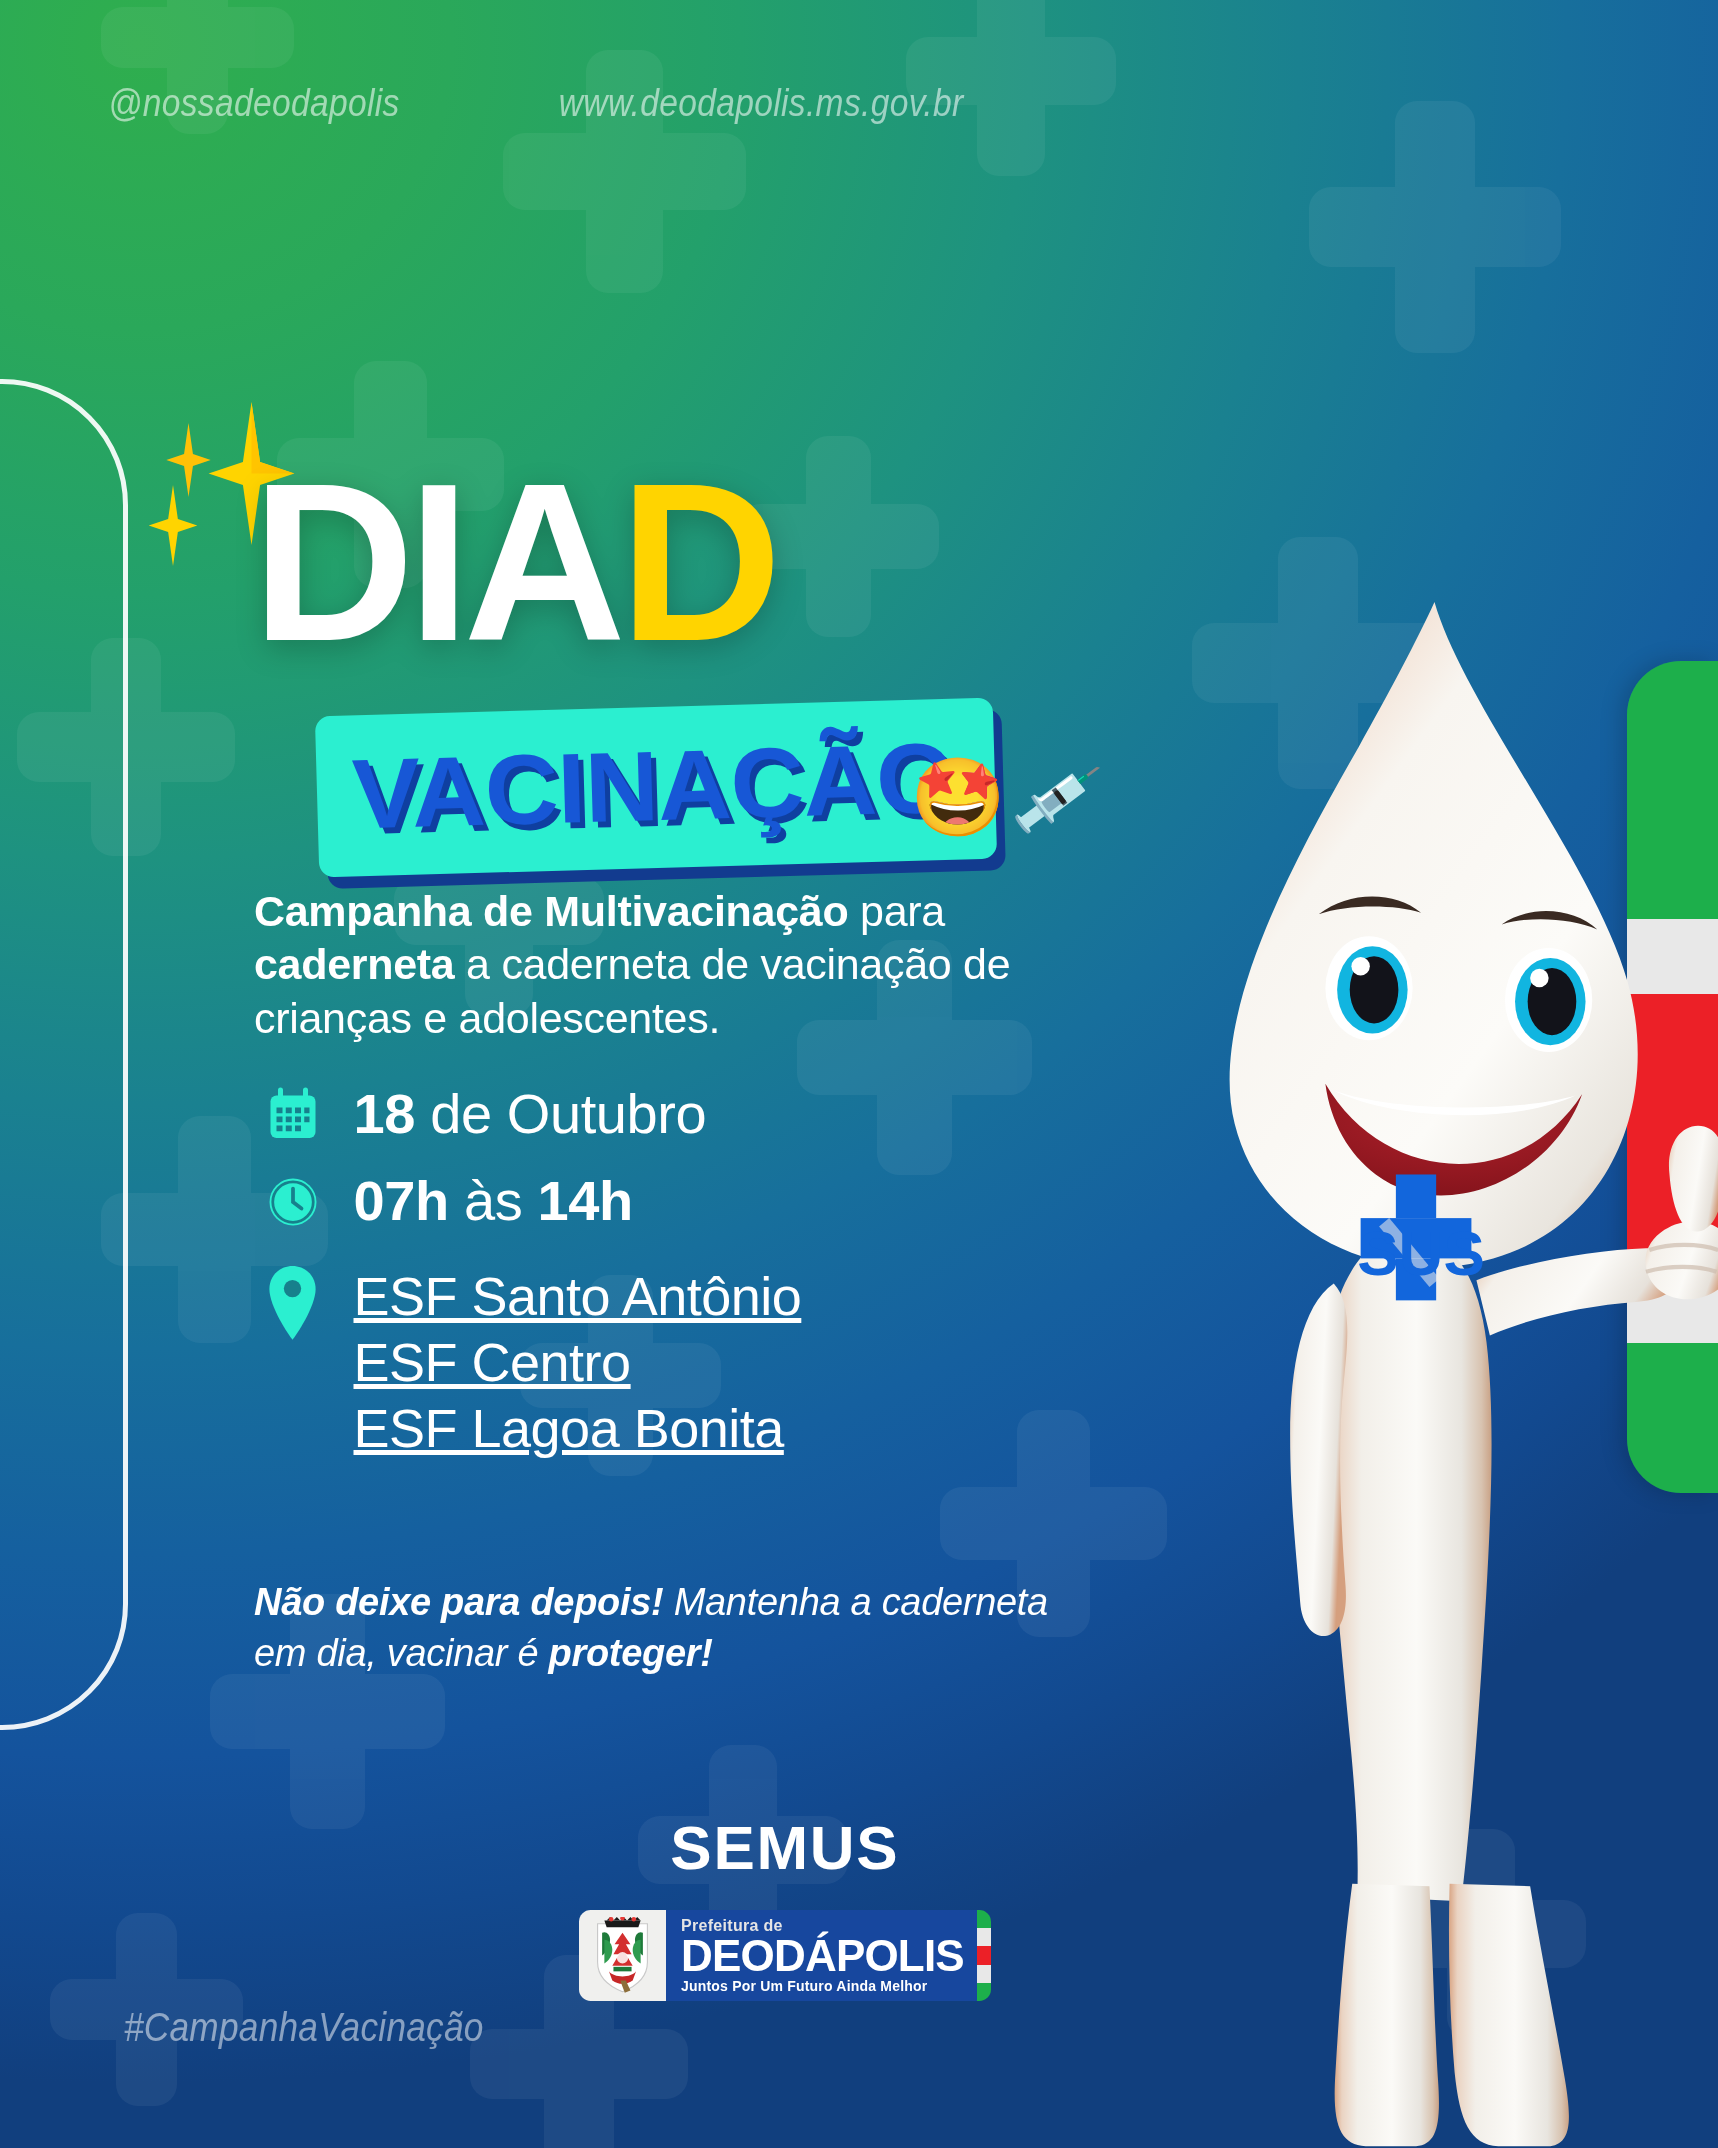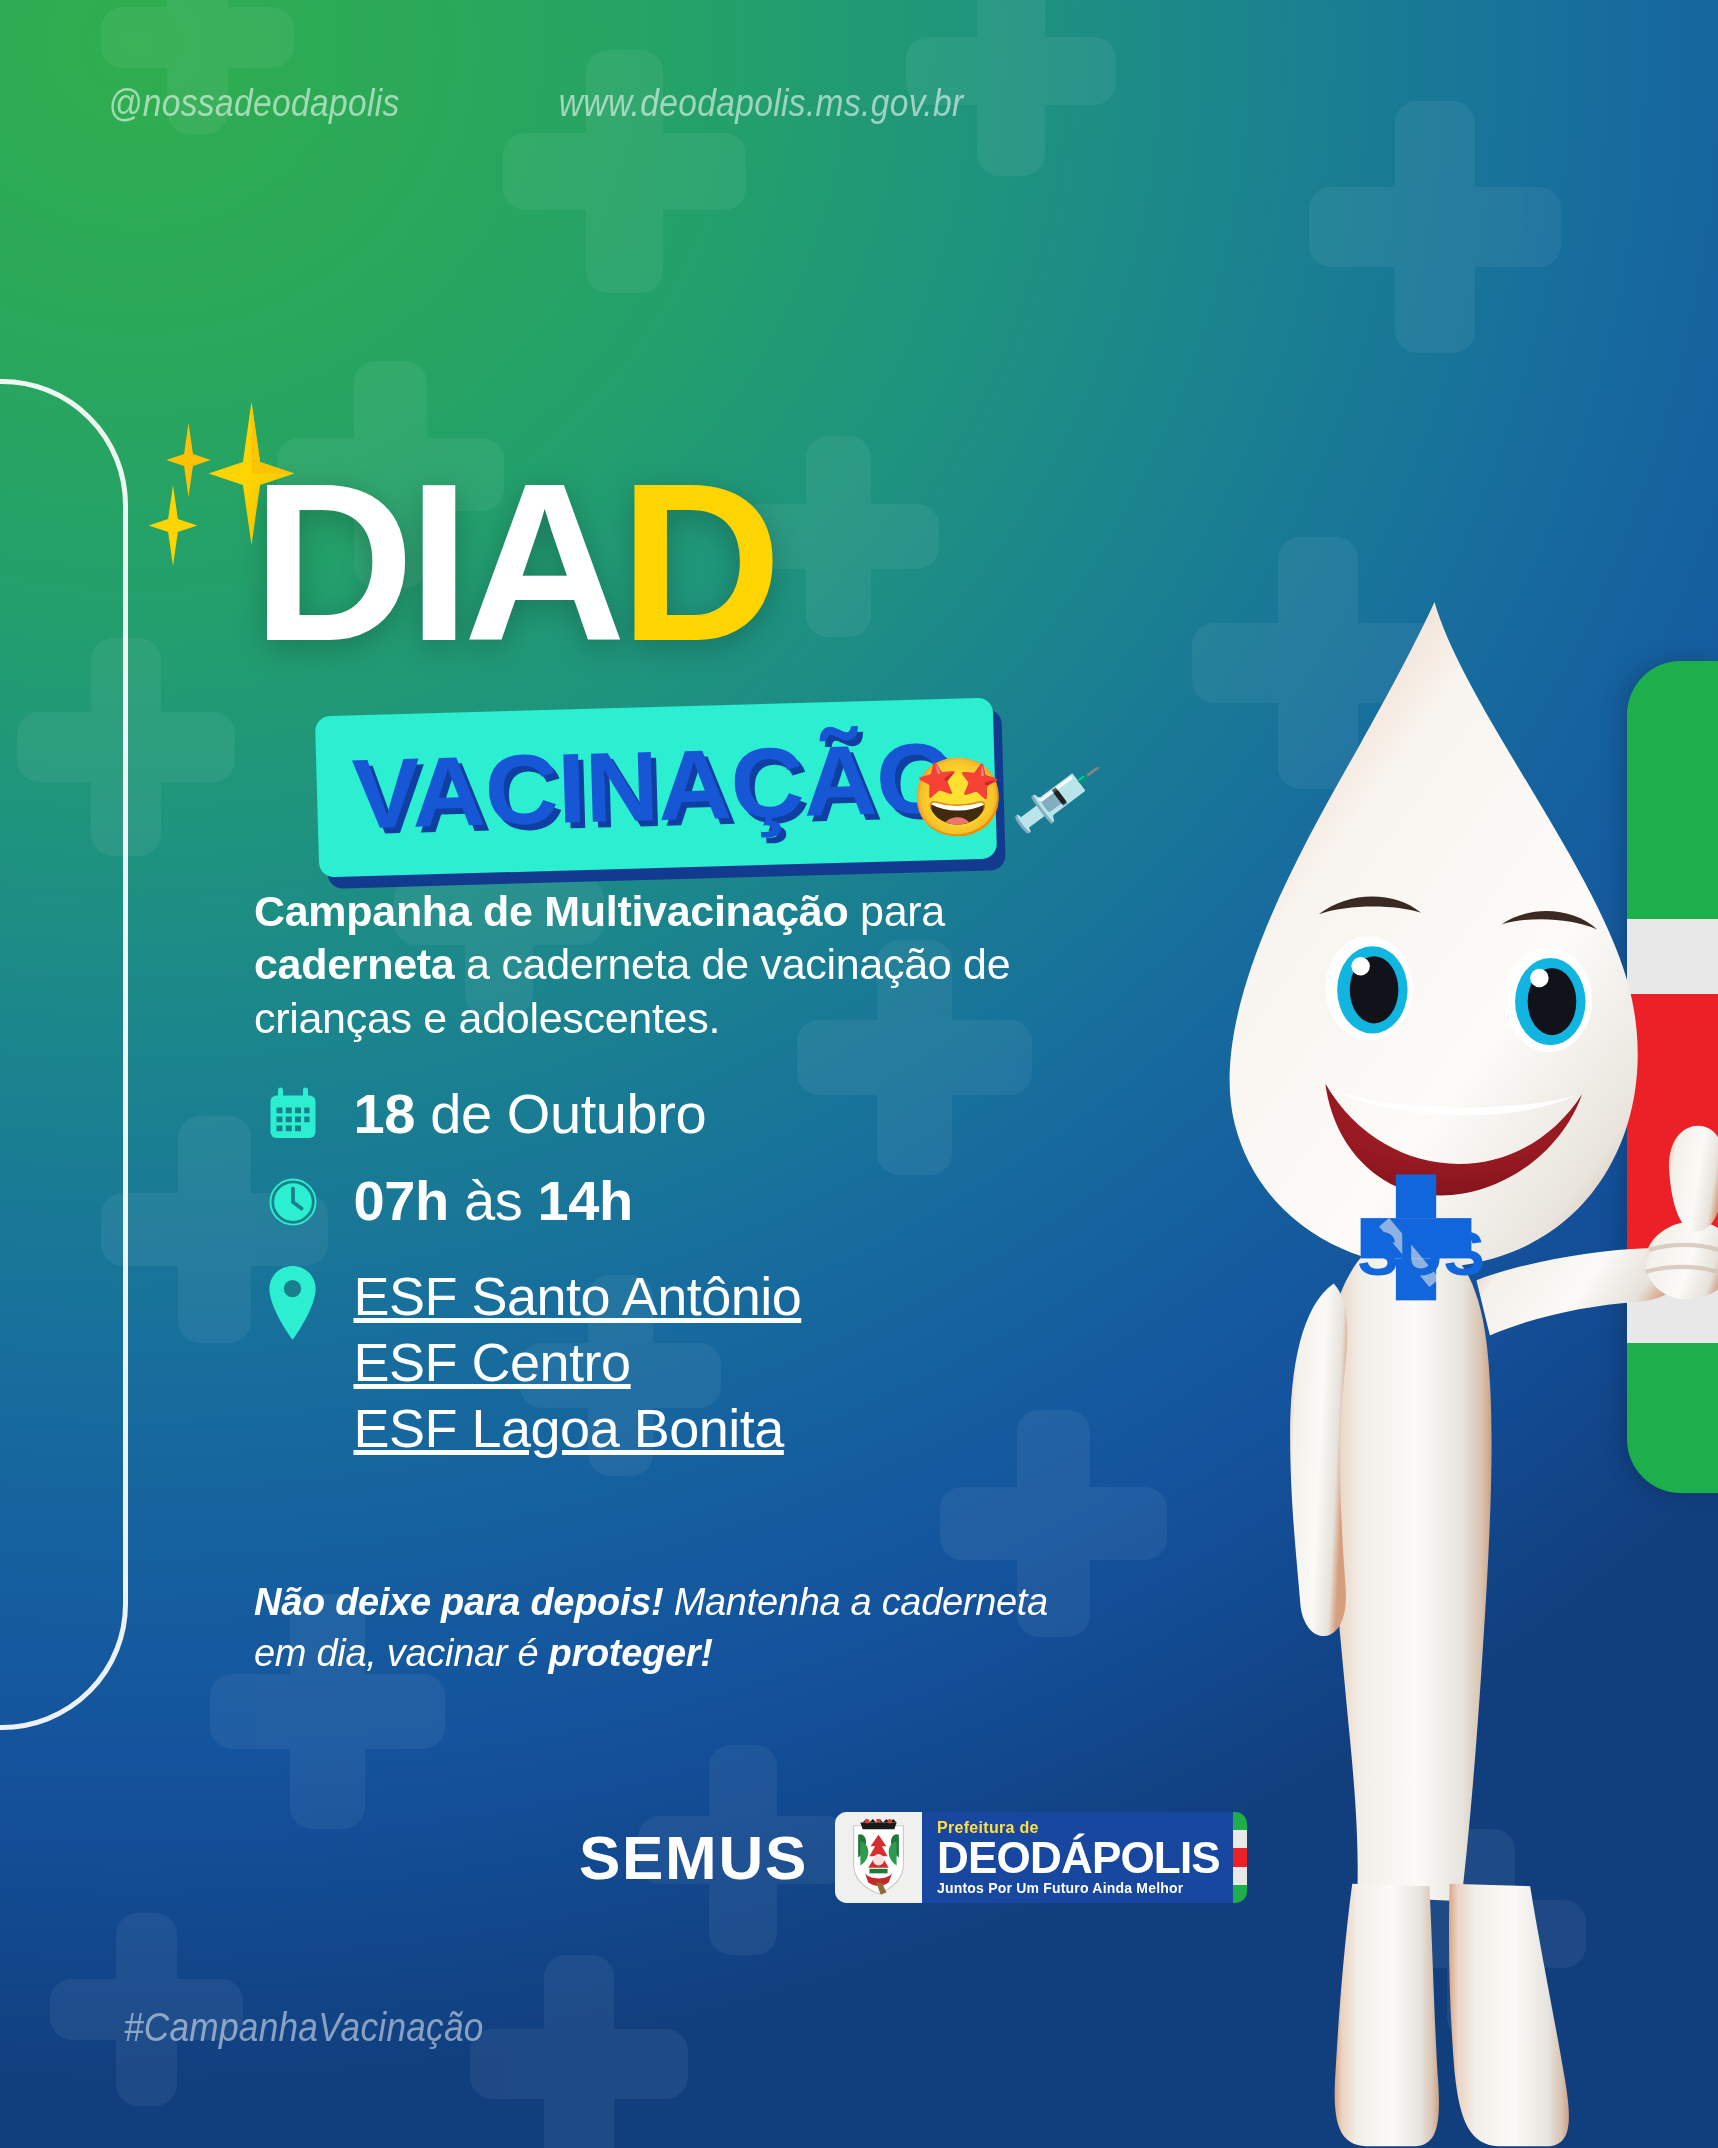--- a/index.html
+++ b/index.html
@@ -129,37 +129,37 @@
   .cta{
     position:absolute;left:254px;top:1577px;width:847px;
     color:#fff;font-style:italic;font-size:38px;line-height:1.34;
     letter-spacing:-0.3px;
   }
   .cta b{font-weight:800;}
 
   
   .logos{
     position:absolute;left:579px;top:1812px;
-    display:flex;align-items:center;gap:27px;
+    display:flex;align-items:center;gap:27px;flex-direction:column;
   }
   .semus{
     color:#fff;font-size:62px;font-weight:700;letter-spacing:1.7px;
     font-family:"Liberation Sans",sans-serif;
   }
   .prefeitura{display:flex;align-items:stretch;height:91px;}
   .brasao{
     width:87px;background:#f0f0ee;border-radius:11.7px 0 0 11.7px;
     display:flex;align-items:center;justify-content:center;
   }
   .prefblock{
     background:#17479e;padding:6.7px 13.4px 6.7px 15px;
     display:flex;flex-direction:column;justify-content:center;
     line-height:1;
   }
-  .pref-small{color:#fde047;font-size:16px;font-weight:700;letter-spacing:0.3px;margin-bottom:1.7px;}
+  .pref-small{color:#e5e5e5;font-size:16px;font-weight:700;letter-spacing:0.3px;margin-bottom:1.7px;}
   .pref-big{color:#fff;font-size:44px;font-weight:800;letter-spacing:-0.8px;line-height:.94;}
   .pref-tag{color:#fff;font-size:14px;font-weight:700;letter-spacing:0.2px;margin-top:2.5px;}
   .pref-flag{width:13.4px;display:flex;flex-direction:column;border-radius:0 11.7px 11.7px 0;overflow:hidden;}
   .pref-flag span{flex:1;}
 
   
   .hashtag{
     position:absolute;left:124px;top:2005px;
     font-style:italic;font-weight:300;font-size:40px;
     color:rgba(255,255,255,.5);

